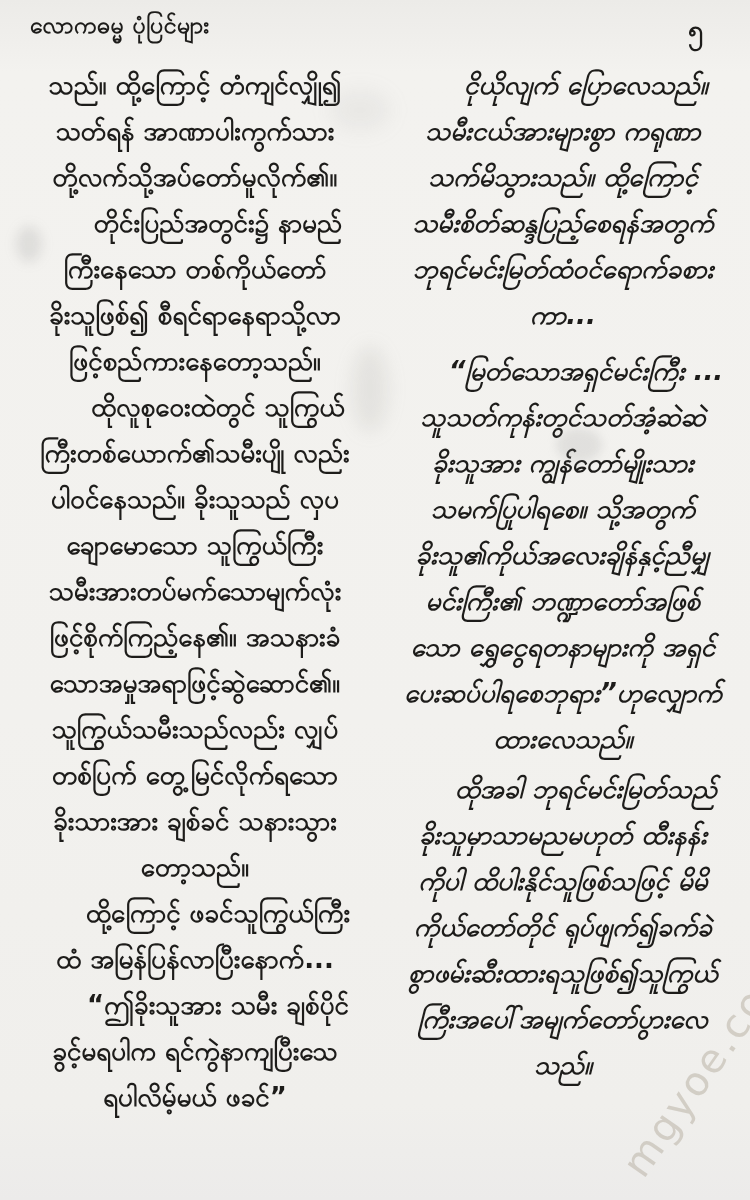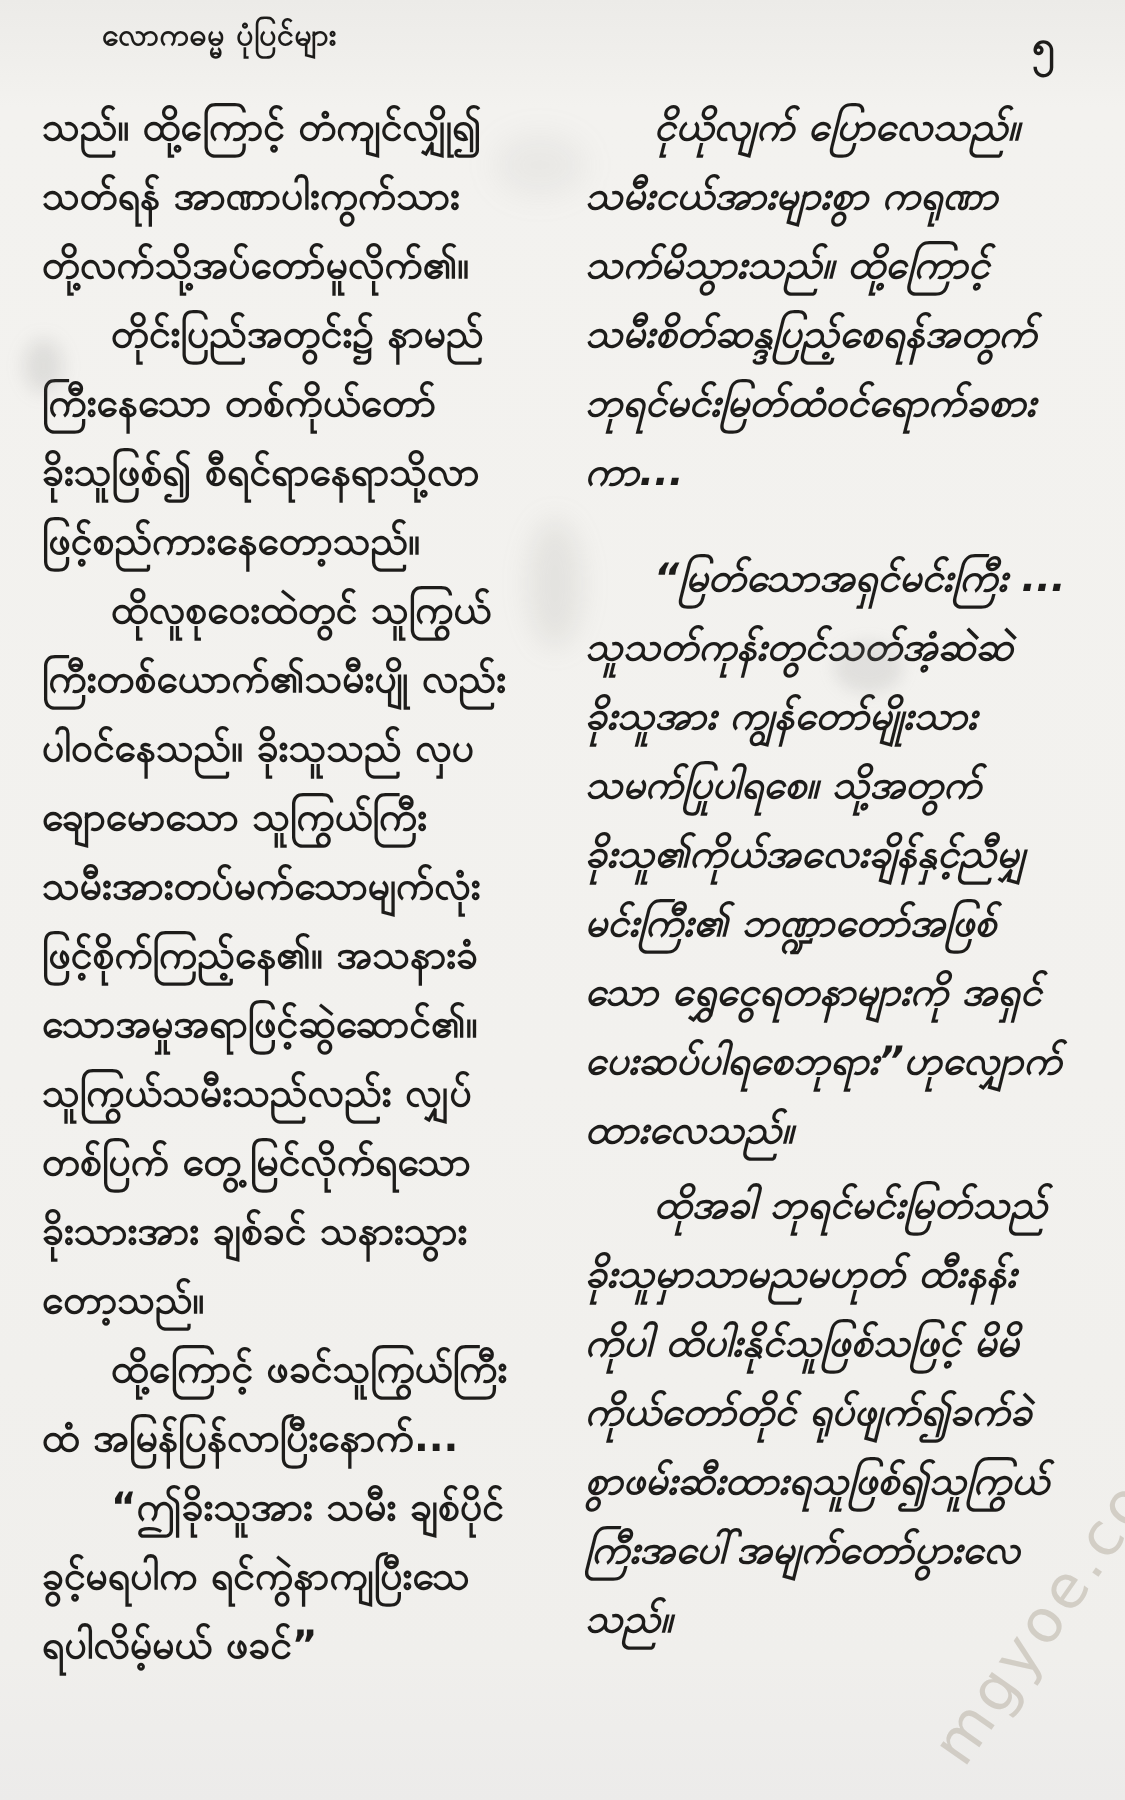--- a/index.html
+++ b/index.html
@@ -8,36 +8,36 @@
     background:#f1f0ed;
     font-family:"DejaVu Sans","Liberation Sans",sans-serif;
     color:#1d1c1a;
   }
   .page{
     position:absolute;inset:0;
     background:linear-gradient(180deg,#ecebe8 0%,#f3f2ef 6%,#f2f1ee 60%,#f0efec 92%,#ecebea 100%);
   }
   .header-title{
     position:absolute;left:30px;top:10px;
-    font-size:20px;font-weight:700;letter-spacing:0.5px;white-space:nowrap;margin-left:38px;
+    font-size:23px;font-weight:700;letter-spacing:0.5px;white-space:nowrap;
   }
   .page-number{
     position:absolute;left:688px;top:12px;
     font-size:27px;font-weight:700;
   }
   .col{
     position:absolute;top:62px;font-size:26px;font-weight:600;
   }
   .col-left{left:28px;width:334px;}
   .col-right{left:390px;width:346px;font-style:italic;}
   .line{
-    height:46px;line-height:46px;white-space:nowrap;overflow:hidden;
+    height:46px;line-height:46px;white-space:nowrap;overflow:hidden;text-align:center;
   }
   .indent{padding-left:46px;}
-  .gap8{margin-top:25px;}
+  .gap8{margin-top:10px;}
   .gap4{margin-top:4px;}
   .watermark{
     position:absolute;left:568px;top:1026px;width:300px;
     transform:rotate(-55deg);transform-origin:center;
     font-size:40px;letter-spacing:3px;font-weight:400;
     color:rgba(186,178,166,0.55);
     pointer-events:none;
   }
   .smudge{position:absolute;border-radius:50%;pointer-events:none;}
   .smudge-a{left:16px;top:226px;width:26px;height:36px;background:rgba(120,120,118,0.16);filter:blur(6px);}

